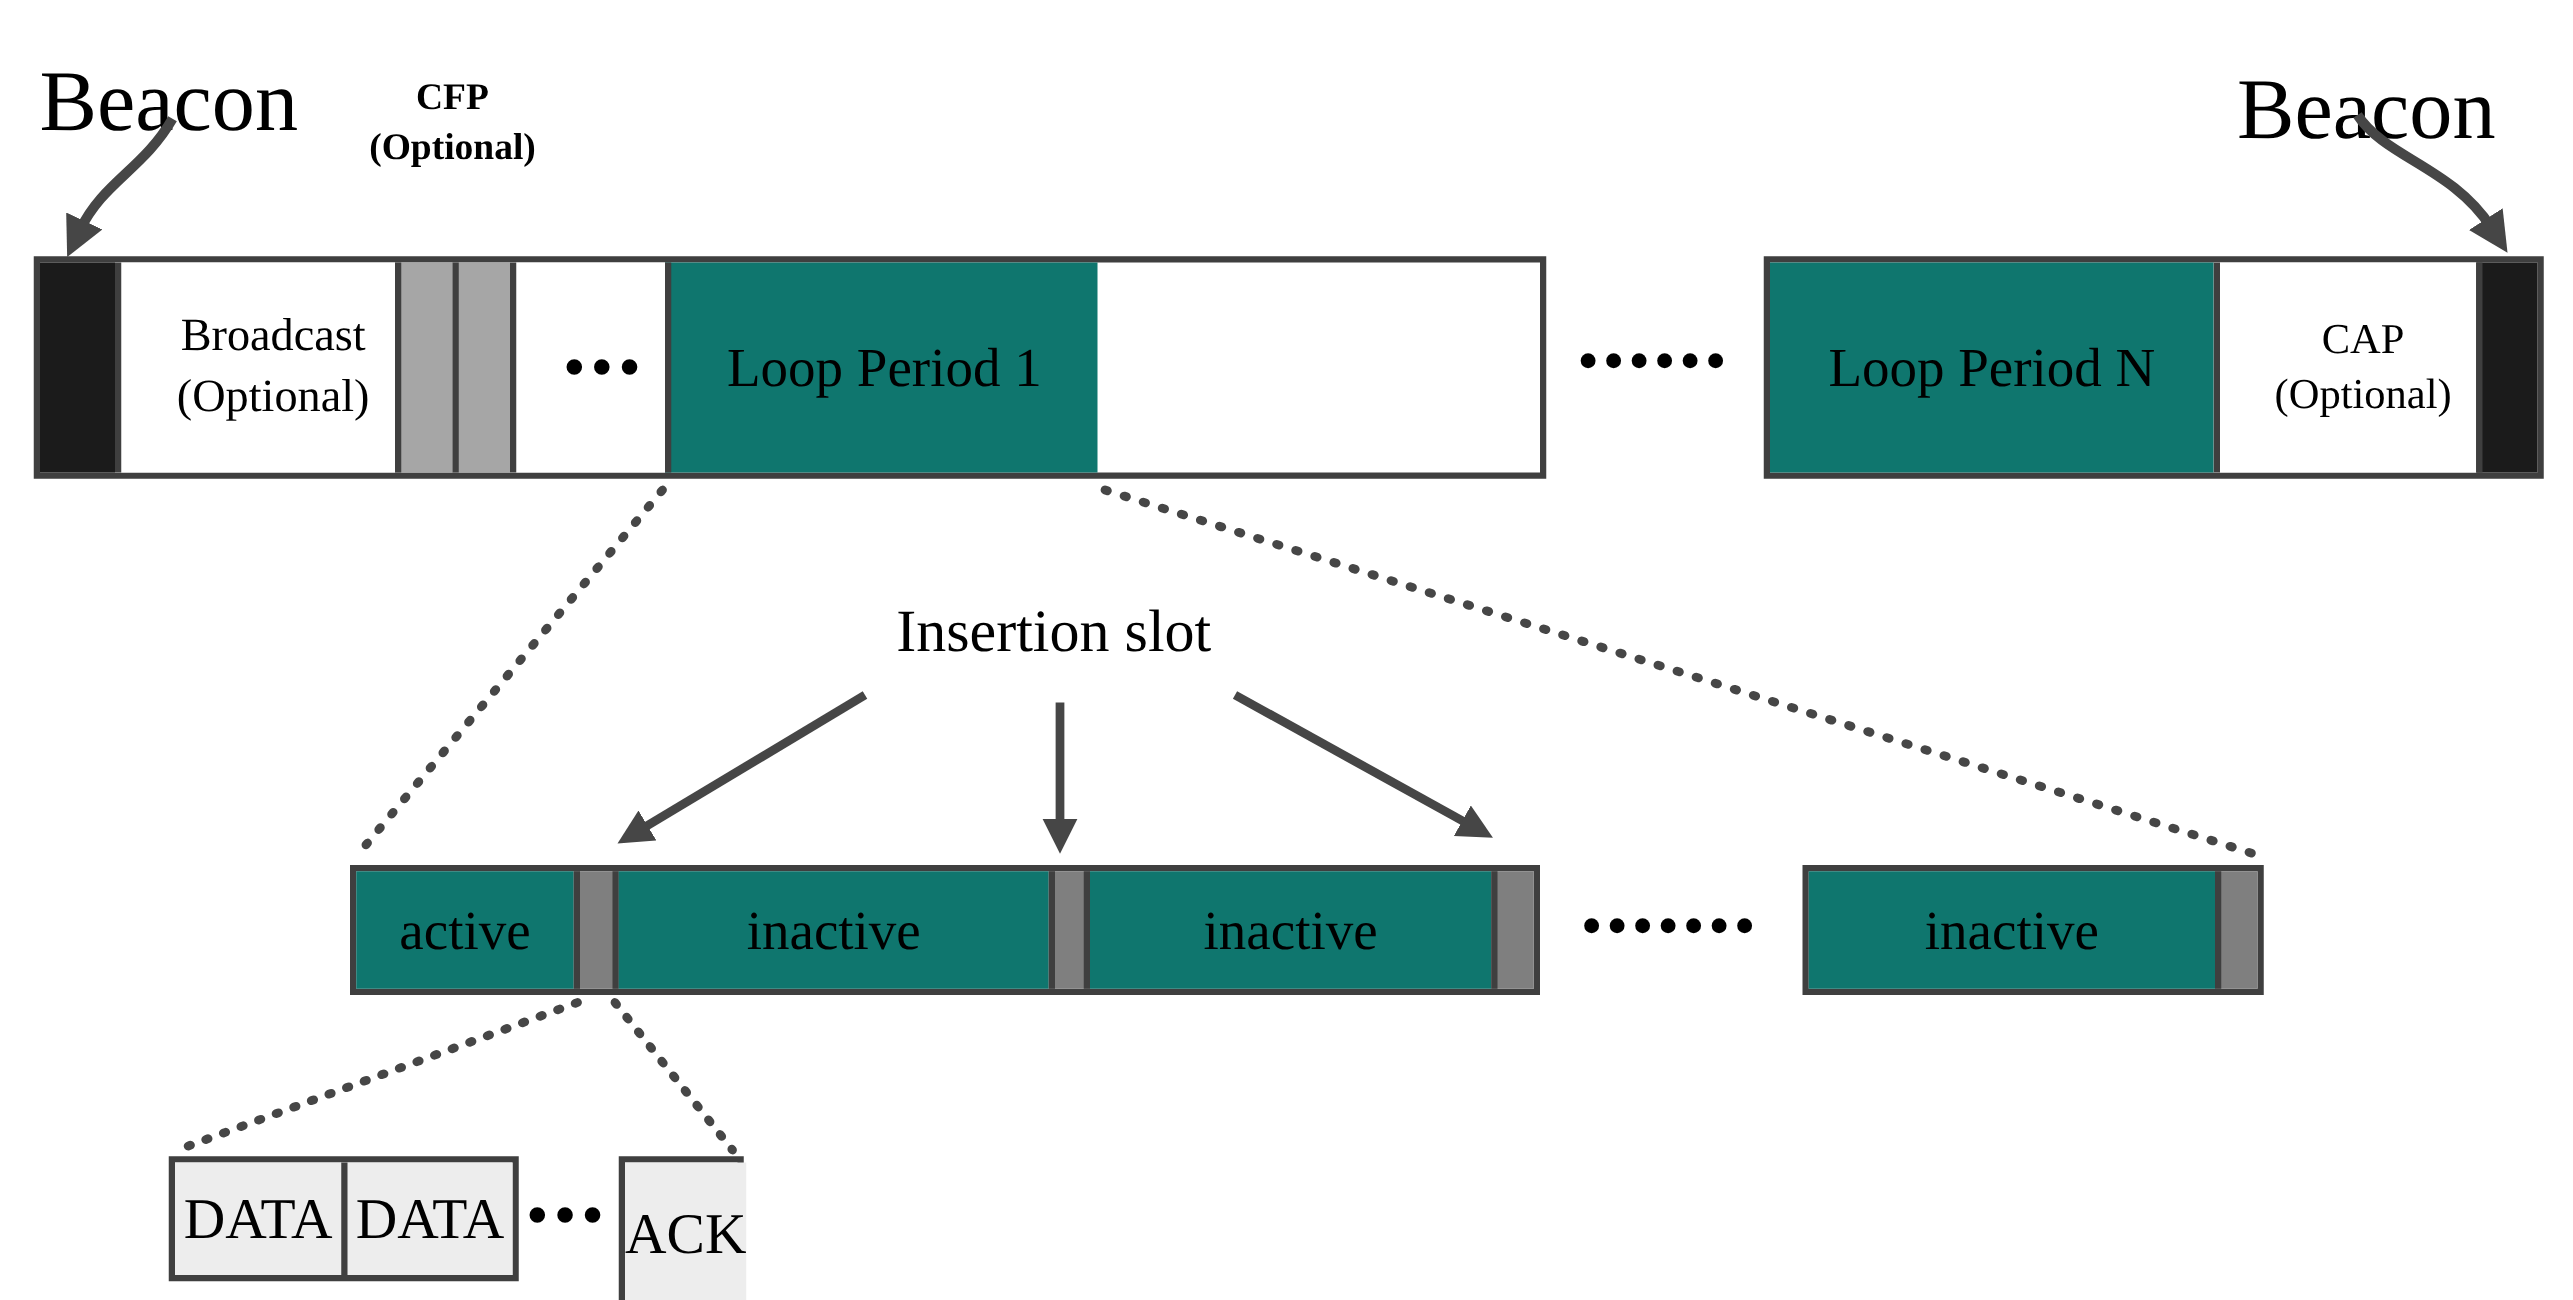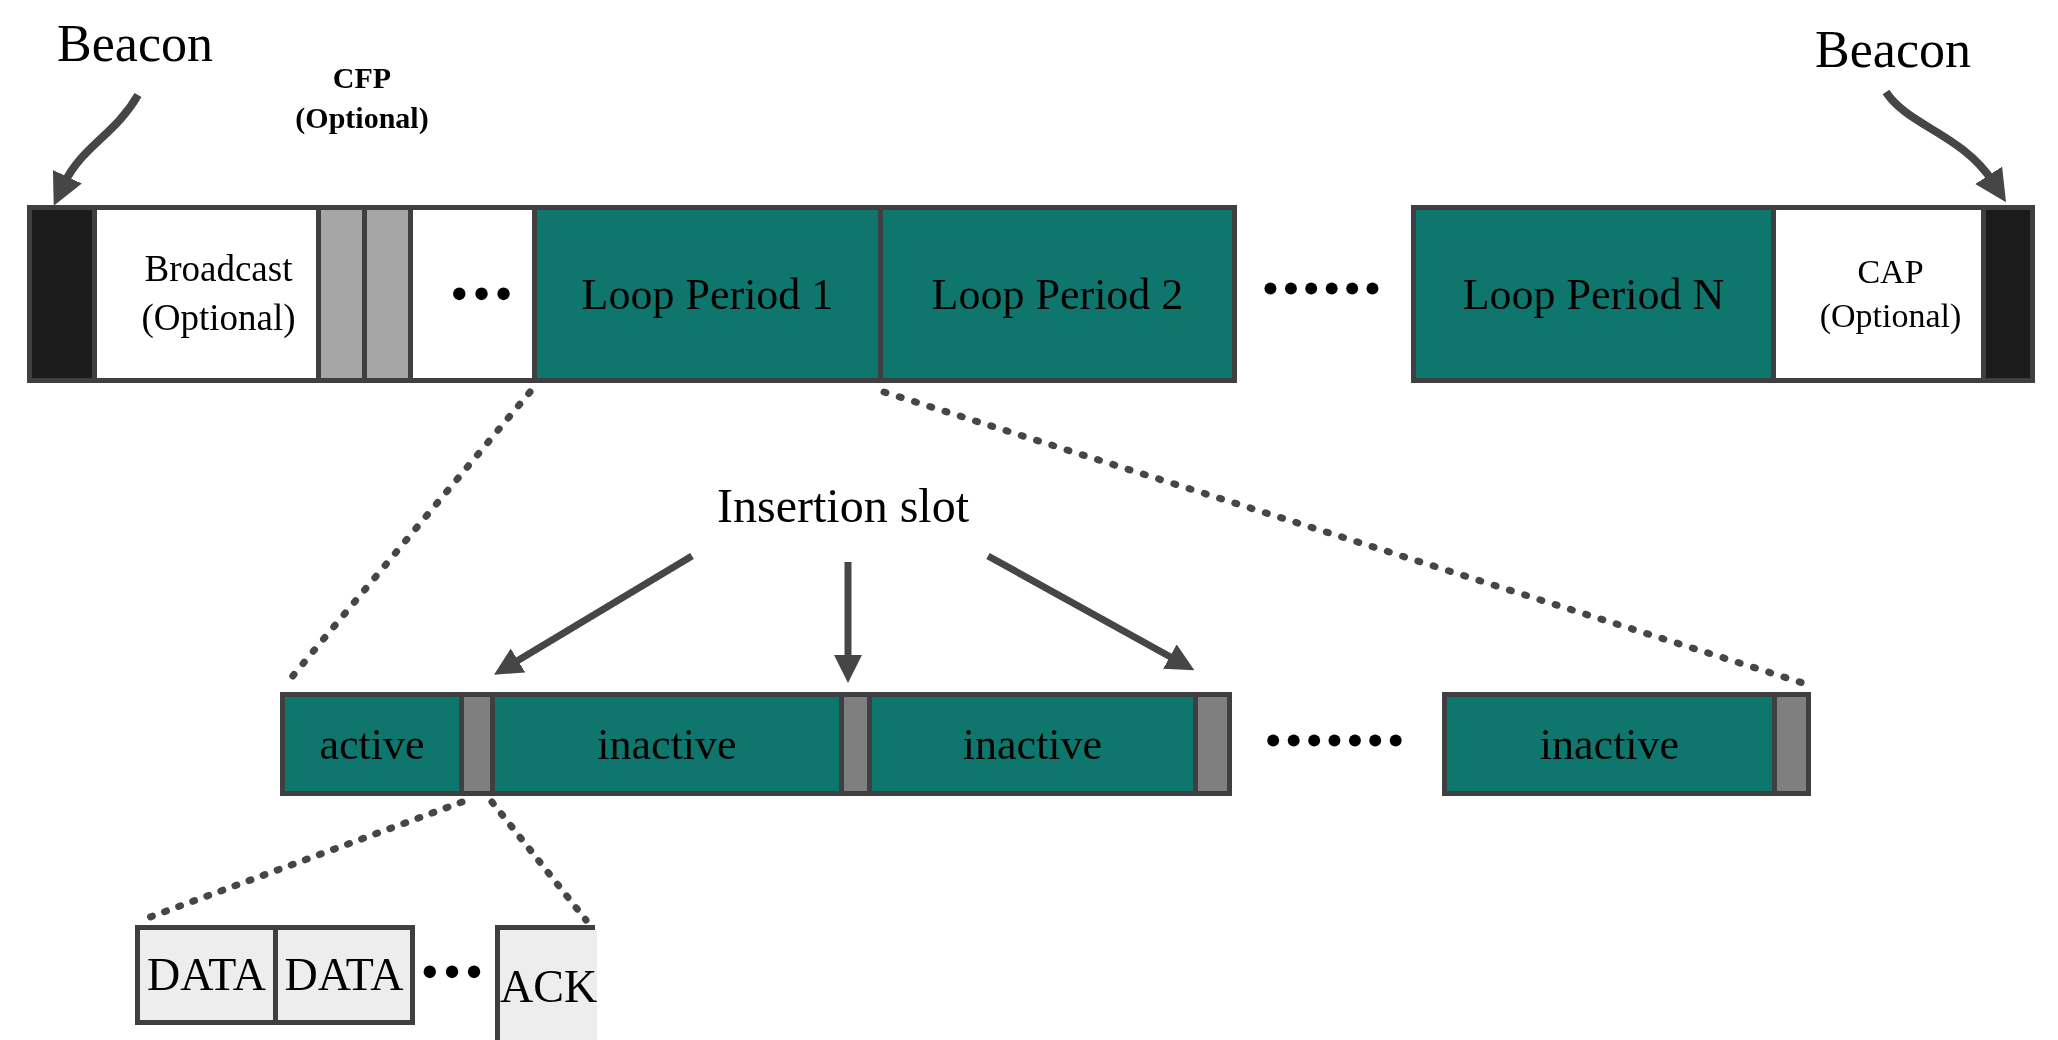--- a/index.html
+++ b/index.html
@@ -19,21 +19,21 @@
   }
   .bl{border-left:5px solid #3f3f3f;}
   .fill-black{background:#1b1b1b;}
   .fill-white{background:#ffffff;padding-left:24px;}
   .fill-gray{background:#0f766e;}
   .fill-midgray{background:#a6a6a6;}
   .fill-sep{background:#7f7f7f;}
   .fill-light{background:#ededed;}
   .grow{flex:1 1 auto;}
   .label{position:absolute;text-align:center;}
-  .fs-beacon{font-size:52px;}
+  .fs-beacon{font-size:69px;margin-top:28px;}
   .fs-cfp{font-size:30px;line-height:1.32;font-weight:bold;}
   .fs-box{font-size:44px;}
   .fs-broadcast{font-size:37px;line-height:1.32;}
   .fs-cap{font-size:34px;line-height:1.3;}
   .fs-insertion{font-size:48px;}
   .fs-bottom{font-size:46px;}
   .dots3{font-size:46px;letter-spacing:6px;font-weight:bold;}
   .dots-gap{font-size:44px;letter-spacing:5px;font-weight:bold;}
   svg{position:absolute;left:0;top:0;pointer-events:none;}
 </style>
@@ -58,21 +58,20 @@
     <div class="seg fill-white bl fs-broadcast" style="width:224px;">
       <div>
         <div>Broadcast</div>
         <div>(Optional)</div>
       </div>
     </div>
     <div class="seg fill-midgray bl" style="width:46px;"></div>
     <div class="seg fill-midgray bl" style="width:46px;"></div>
     <div class="seg fill-white bl dots3" style="width:124px;">•••</div>
     <div class="seg fill-gray bl fs-box" style="width:346px;">Loop Period 1</div>
-    <div class="seg fill-gray bl fs-box grow">Loop Period 2</div>
   </div>
 
   <div class="abs dots-gap" style="left:1237px;top:205px;width:174px;height:166px;display:flex;align-items:center;justify-content:center;">••••••</div>
 
   <div class="run" style="left:1411px;top:205px;width:624px;height:178px;">
     <div class="seg fill-gray fs-box" style="width:355px;">Loop Period N</div>
     <div class="seg fill-white bl fs-cap" style="width:210px;">
       <div>
         <div>CAP</div>
         <div>(Optional)</div>

